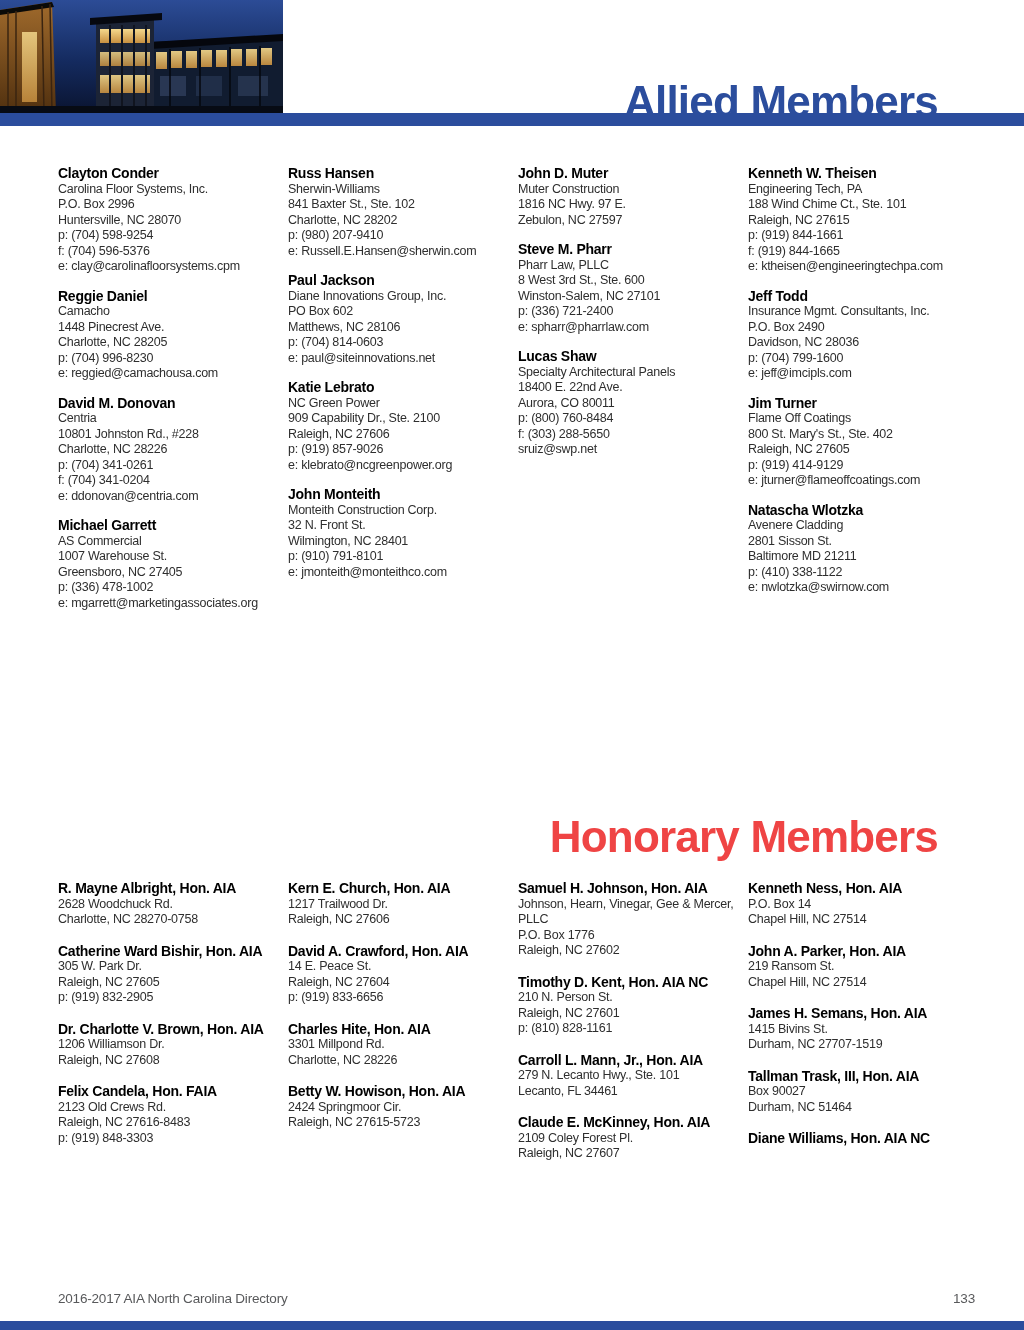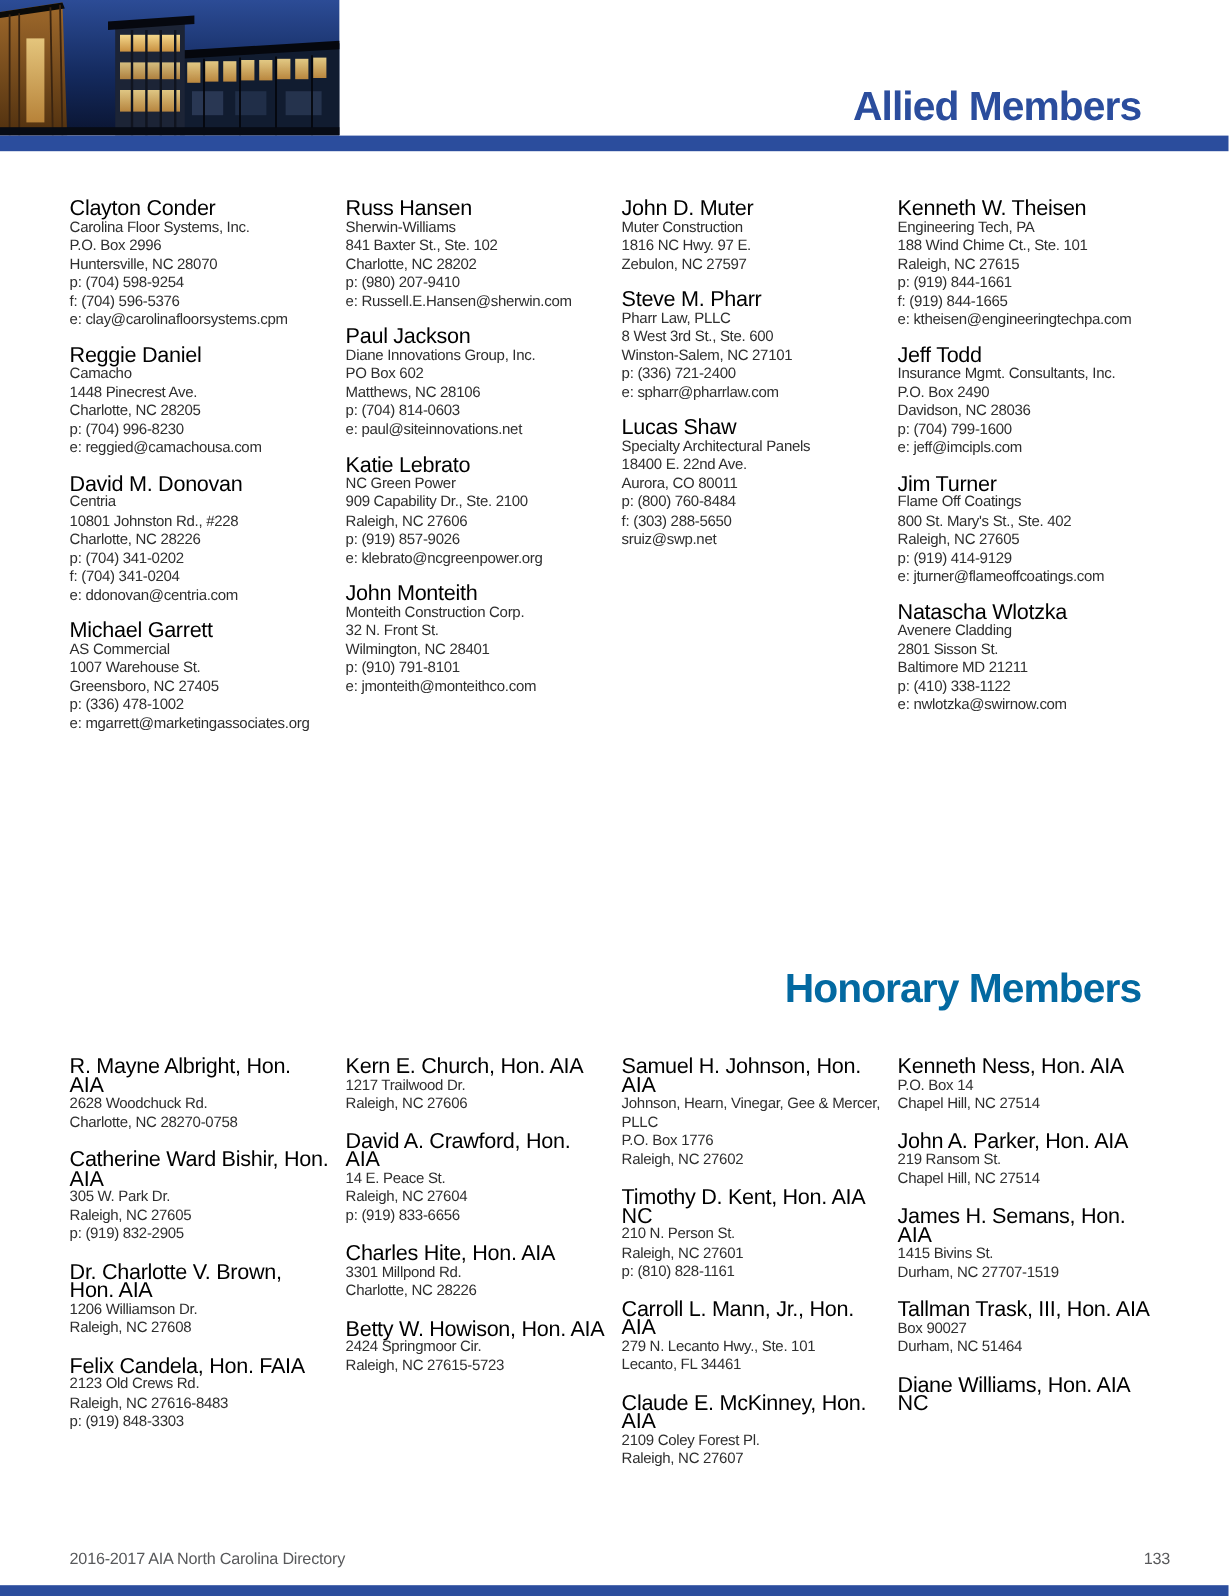--- a/index.html
+++ b/index.html
@@ -2,37 +2,37 @@
 <html><head>
 <meta charset="utf-8">
 <style>
   html,body { margin:0; padding:0; background:#ffffff; }
   .page {
     position:relative; width:1024px; height:1330px; background:#ffffff;
     font-family:"Liberation Sans", sans-serif; overflow:hidden;
   }
   .photo { position:absolute; top:0; left:0; width:283px; height:113px; }
   .section-title {
-    position:absolute; right:69px; margin:4px;
-    font-size:34px; font-weight:bold; letter-spacing:-0.8px; line-height:42px;
+    position:absolute; right:69px; margin:17px;
+    font-size:44px; font-weight:bold; letter-spacing:-0.8px; line-height:42px;
     white-space:nowrap;
   }
   #title-allied { top:64px; }
   #title-honorary { top:799px; }
   .accent-bar { position:absolute; top:113px; left:0; width:1024px; height:13px; }
   .grid { position:absolute; left:58px; display:grid; grid-template-columns:230px 230px 230px 230px; }
   #grid-0 { top:166px; }
   #grid-1 { top:881px; }
   .col { display:block; }
   .entry {
     margin-bottom:14px; padding-right:14px;
     font-size:12.5px; line-height:15.5px; letter-spacing:-0.25px; color:#2e2e2e;
   }
   #grid-1 .entry { margin-bottom:16px; }
-  .entry .name { font-weight:normal; color:#000000; font-size:18px; }
+  .entry .name { font-weight:bold; color:#000000; font-size:14px; }
   .entry .firm { }
   .footer {
     position:absolute; top:1291px; left:58px; right:49px;
     display:flex; justify-content:space-between;
     font-size:13.5px; color:#58595b; letter-spacing:-0.2px;gap:48px;
   }
   .bottom-strip { position:absolute; left:0; bottom:0; width:1024px; height:9px; }
 </style>
 </head>
 <body>
@@ -123,21 +123,21 @@
           <div class="line">1448 Pinecrest Ave.</div>
           <div class="line">Charlotte, NC 28205</div>
           <div class="line">p: (704) 996-8230</div>
           <div class="line">e: reggied@camachousa.com</div>
         </div>
         <div class="entry">
           <div class="name">David M. Donovan</div>
           <div class="firm">Centria</div>
           <div class="line">10801 Johnston Rd., #228</div>
           <div class="line">Charlotte, NC 28226</div>
-          <div class="line">p: (704) 341-0202</div>
+          <div class="line">p: (704) 341-0261</div>
           <div class="line">f: (704) 341-0204</div>
           <div class="line">e: ddonovan@centria.com</div>
         </div>
         <div class="entry">
           <div class="name">Michael Garrett</div>
           <div class="firm">AS Commercial</div>
           <div class="line">1007 Warehouse St.</div>
           <div class="line">Greensboro, NC 27405</div>
           <div class="line">p: (336) 478-1002</div>
           <div class="line">e: mgarrett@marketingassociates.org</div>
@@ -232,21 +232,21 @@
           <div class="name">Natascha Wlotzka</div>
           <div class="firm">Avenere Cladding</div>
           <div class="line">2801 Sisson St.</div>
           <div class="line">Baltimore MD 21211</div>
           <div class="line">p: (410) 338-1122</div>
           <div class="line">e: nwlotzka@swirnow.com</div>
         </div>
       </div>
     </div>
 
-  <h1 class="section-title" id="title-honorary" style="color: #0369a1;">Honorary Members</h1>
+  <h1 class="section-title" id="title-honorary" style="color: #ef4444;">Honorary Members</h1>
 
   <div class="grid" id="grid-1">
       <div class="col">
         <div class="entry">
           <div class="name">R. Mayne Albright, Hon. AIA</div>
           <div class="line">2628 Woodchuck Rd.</div>
           <div class="line">Charlotte, NC 28270-0758</div>
         </div>
         <div class="entry">
           <div class="name">Catherine Ward Bishir, Hon. AIA</div>

